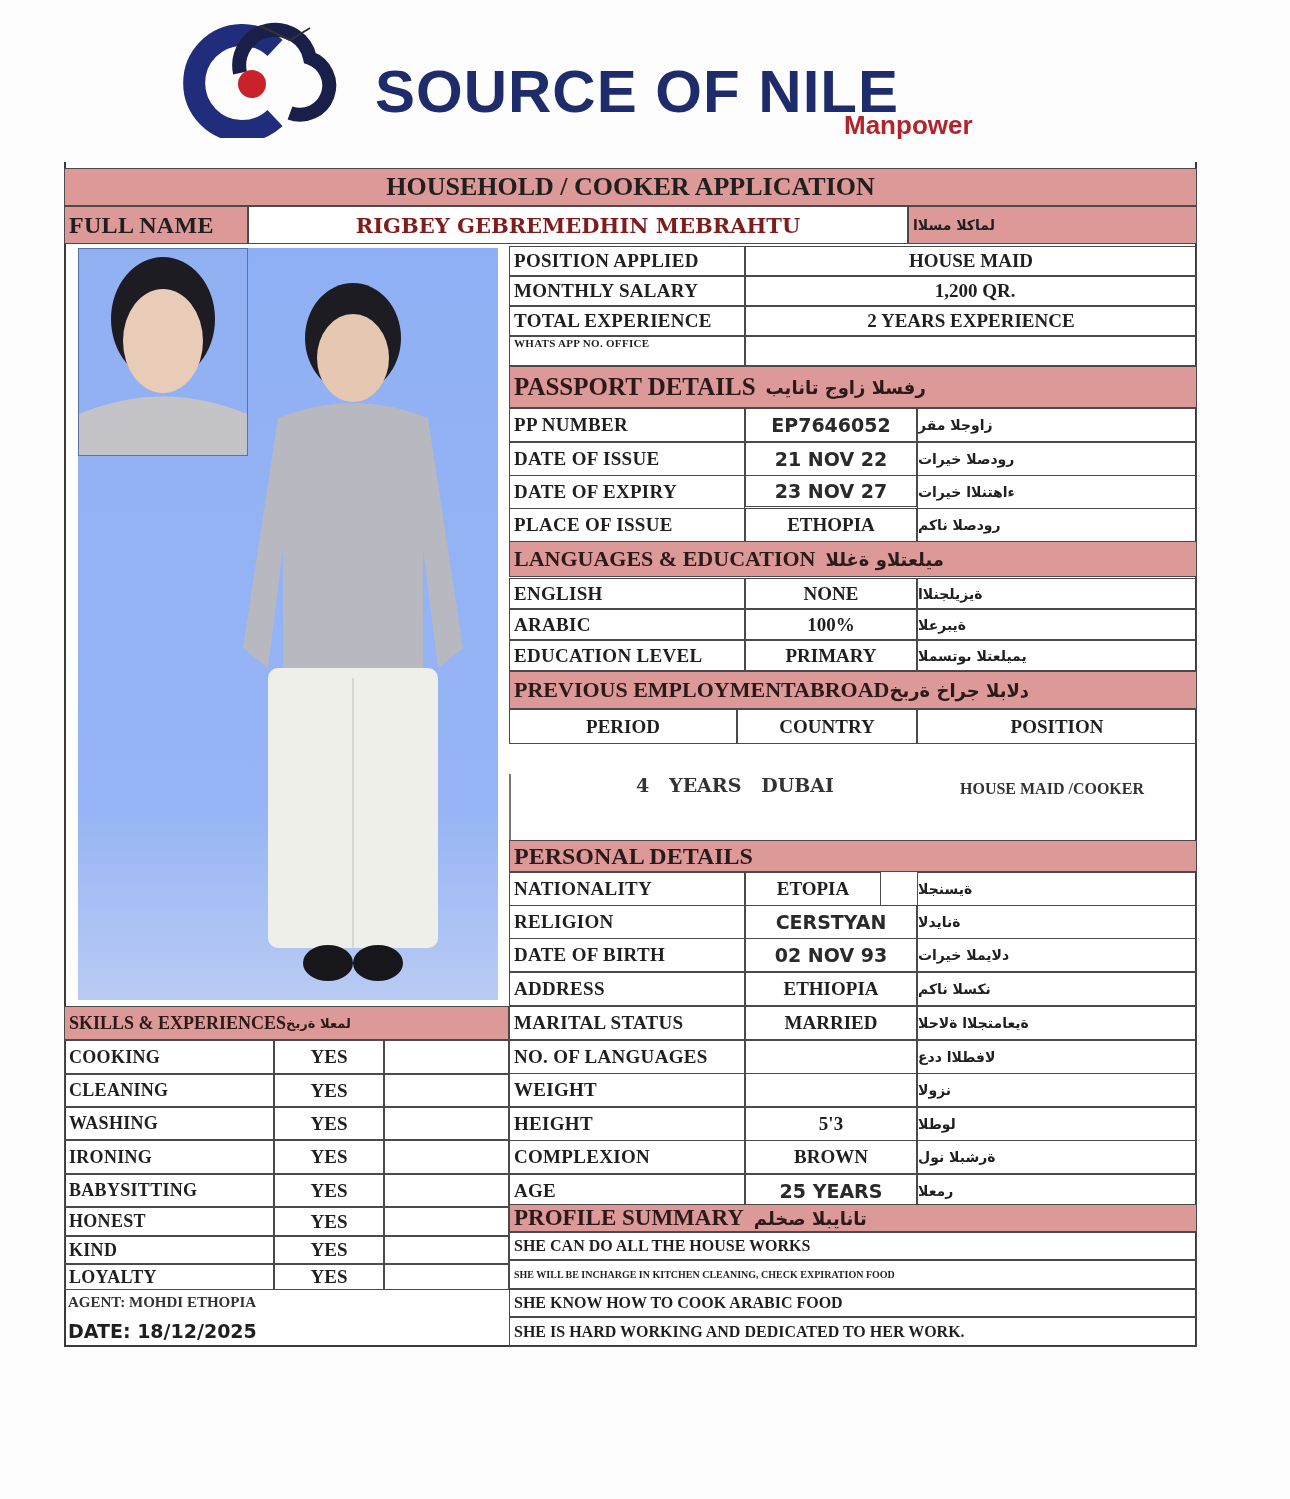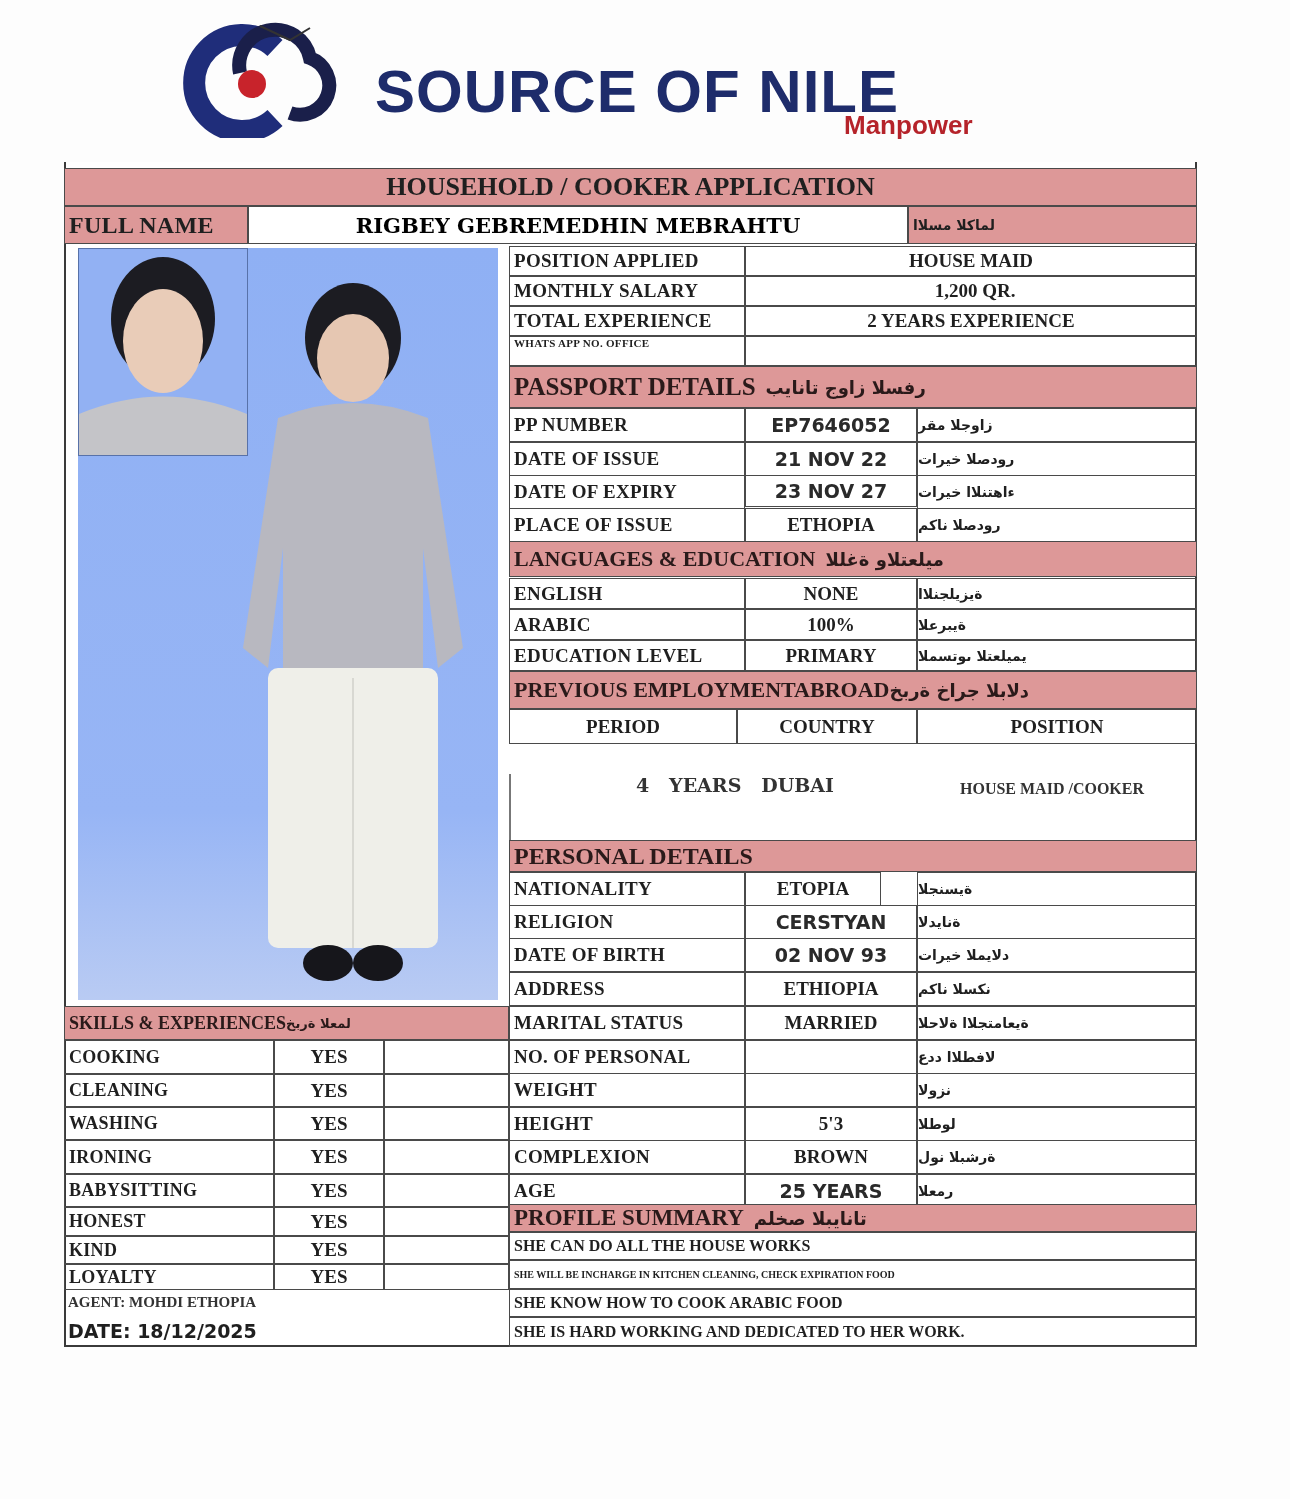--- a/index.html
+++ b/index.html
@@ -40,21 +40,21 @@
   </svg>
   <div class="logo-en">SOURCE OF NILE</div>
   <div class="logo-sub">Manpower</div>
 </div>
 
 <div id="form" class="abs"></div>
 
 <div class="cell pink" style="left:64px;top:168px;width:1133px;height:38px;justify-content:center;font-weight:bold;font-size:26px;">HOUSEHOLD / COOKER   APPLICATION</div>
 
 <div class="cell pink lbl" style="left:64px;top:206px;width:184px;height:38px;font-size:24px;">FULL NAME</div>
-<div class="cell val" style="left:248px;top:206px;width:660px;height:38px;font-family:'DejaVu Serif',serif;font-size:21px;color:#000000;">RIGBEY GEBREMEDHIN MEBRAHTU</div>
+<div class="cell val" style="left:248px;top:206px;width:660px;height:38px;font-family:'DejaVu Serif',serif;font-size:21px;color:#7f1d1d;">RIGBEY GEBREMEDHIN MEBRAHTU</div>
 <div class="cell pink" style="left:908px;top:206px;width:289px;height:38px;font-family:'DejaVu Sans',sans-serif;font-size:14px;font-weight:bold;padding-left:4px;">لماكلا مسلاا</div>
 
 <div id="photo-panel" class="abs">
   <svg width="420" height="752" viewBox="0 0 420 752" style="position:absolute;left:0;top:0">
     <ellipse cx="275" cy="90" rx="48" ry="55" fill="#1c1c22"></ellipse>
     <ellipse cx="275" cy="110" rx="36" ry="44" fill="#e6c7b2"></ellipse>
     <path d="M200 170 Q275 140 350 170 L385 400 L360 420 L345 300 L345 420 L205 420 L205 300 L190 420 L165 400 Z" fill="#b8b8c0"></path>
     <rect x="190" y="420" width="170" height="280" rx="10" fill="#efefe9"></rect>
     <line x1="275" y1="430" x2="275" y2="700" stroke="#d8d8d2" stroke-width="2"></line>
     <ellipse cx="250" cy="715" rx="25" ry="18" fill="#16161b"></ellipse>
@@ -136,21 +136,21 @@
     <div class="cell ar" style="left:917px;top:905px;width:280px;height:34px;">ةنايدلا</div>
     <div class="cell lbl" style="left:509px;top:938px;width:236px;height:34px;">DATE OF BIRTH</div>
     <div class="cell valsans" style="left:745px;top:938px;width:172px;height:34px;">02 NOV 93</div>
     <div class="cell ar" style="left:917px;top:938px;width:280px;height:34px;">دلايملا خيرات</div>
     <div class="cell lbl" style="left:509px;top:972px;width:236px;height:34px;">ADDRESS</div>
     <div class="cell val" style="left:745px;top:972px;width:172px;height:34px;">ETHIOPIA</div>
     <div class="cell ar" style="left:917px;top:972px;width:280px;height:34px;">نكسلا ناكم</div>
     <div class="cell lbl" style="left:509px;top:1006px;width:236px;height:34px;">MARITAL STATUS</div>
     <div class="cell val" style="left:745px;top:1006px;width:172px;height:34px;">MARRIED</div>
     <div class="cell ar" style="left:917px;top:1006px;width:280px;height:34px;">ةيعامتجلاا ةلاحلا</div>
-    <div class="cell lbl" style="left:509px;top:1040px;width:236px;height:34px;">NO. OF PERSONAL</div>
+    <div class="cell lbl" style="left:509px;top:1040px;width:236px;height:34px;">NO. OF LANGUAGES</div>
     <div class="cell val" style="left:745px;top:1040px;width:172px;height:34px;"></div>
     <div class="cell ar" style="left:917px;top:1040px;width:280px;height:34px;">لافطلاا ددع</div>
     <div class="cell lbl" style="left:509px;top:1073px;width:236px;height:34px;">WEIGHT</div>
     <div class="cell val" style="left:745px;top:1073px;width:172px;height:34px;"></div>
     <div class="cell ar" style="left:917px;top:1073px;width:280px;height:34px;">نزولا</div>
     <div class="cell lbl" style="left:509px;top:1107px;width:236px;height:34px;">HEIGHT</div>
     <div class="cell val" style="left:745px;top:1107px;width:172px;height:34px;">5'3</div>
     <div class="cell ar" style="left:917px;top:1107px;width:280px;height:34px;">لوطلا</div>
     <div class="cell lbl" style="left:509px;top:1140px;width:236px;height:34px;">COMPLEXION</div>
     <div class="cell val" style="left:745px;top:1140px;width:172px;height:34px;">BROWN</div>

